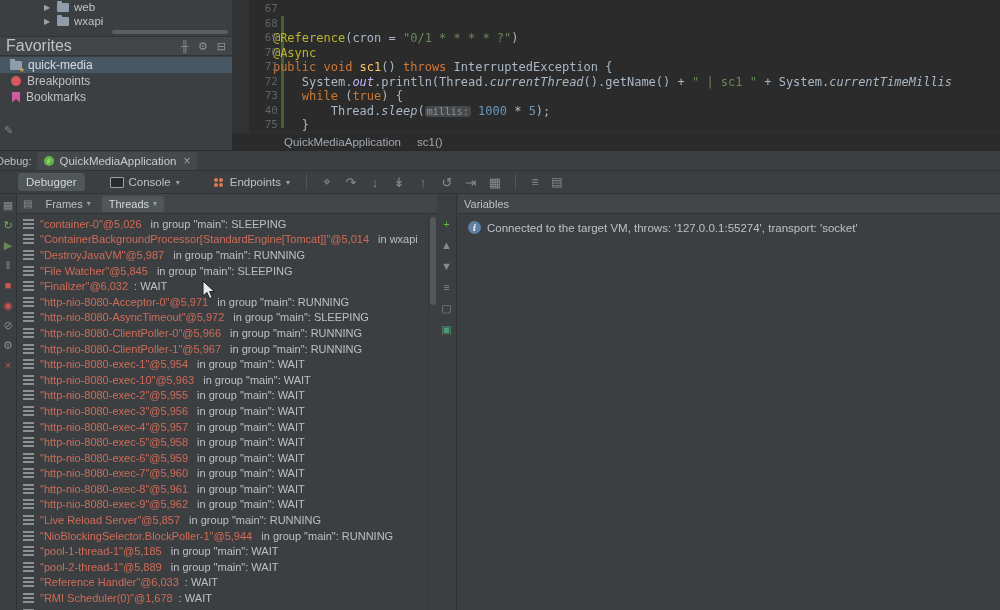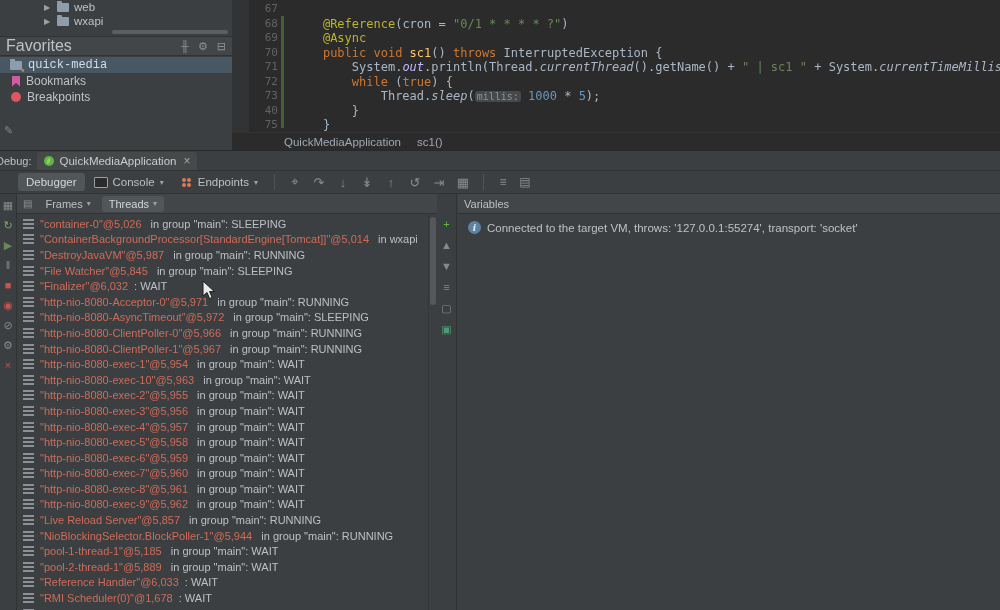--- a/index.html
+++ b/index.html
@@ -13,34 +13,34 @@
   .tree-arrow{color:#9da0a3;font-size:8px;width:8px;}
   .icon-folder{width:12px;height:9px;background:#8f9cab;border-radius:1px;position:relative;flex:0 0 auto;}
   .icon-folder::before{content:"";position:absolute;top:-2px;left:0;width:5px;height:2px;background:#8f9cab;border-radius:1px 1px 0 0;}
   #tree-hscroll{position:absolute;left:112px;top:30px;width:116px;height:4px;background:#5c5f61;border-radius:2px;}
   #fav-header{position:absolute;left:0;top:36px;width:232px;height:20px;background:#434648;border-top:1px solid #323232;border-bottom:1px solid #323232;display:flex;align-items:center;padding:0 6px;box-sizing:border-box;}
   .fav-title{color:#bec2c6;font-size:16px;flex:1;}
   #fav-icons{display:flex;gap:9px;}
   #fav-icons .glyph{color:#8d9194;font-size:11px;cursor:default;}
   #fav-list{position:absolute;left:0;top:57px;width:232px;}
   .fav-row{display:flex;align-items:center;height:16px;gap:6px;padding-left:10px;color:#bec2c6;font-size:12px;}
-  .fav-row.selected{background:#485764;color:#d8dde1;font-family:Liberation Mono, monospace;}
+  .fav-row.selected{background:#485764;color:#d8dde1;}
   .icon-favlist{position:relative;width:12px;height:9px;background:#8f9cab;border-radius:1px;flex:0 0 auto;}
   .icon-favlist::before{content:"";position:absolute;top:-2px;left:0;width:5px;height:2px;background:#8f9cab;}
   .icon-favlist::after{content:"★";position:absolute;right:-3px;bottom:-4px;font-size:7px;color:#d9a343;}
   .icon-bookmark{width:8px;height:11px;background:#cf5c9c;clip-path:polygon(0 0,100% 0,100% 100%,50% 68%,0 100%);flex:0 0 auto;margin-left:2px;}
   .icon-breakpoint{width:10px;height:10px;border-radius:50%;background:#db5860;flex:0 0 auto;margin-left:1px;}
   #pencil{position:absolute;left:4px;top:124px;color:#808386;font-size:11px;}
 
   
   #editor{position:absolute;left:232px;top:0;width:768px;height:132px;background:#2b2b2b;overflow:hidden;}
   #gutter-strip{position:absolute;left:0;top:0;width:17px;height:132px;background:#313335;}
   #vcs-bar{position:absolute;left:49px;top:16px;width:3px;height:112px;background:#45622f;}
   #ed-lines{position:absolute;left:0;top:2px;width:768px;font-family:"DejaVu Sans Mono",monospace;font-size:12px;line-height:14.5px;}
-  .ed-row{display:flex;height:14.5px;white-space:pre;}
+  .ed-row{display:flex;height:14.5px;white-space:pre;flex-direction:column;}
   .lnum{width:29px;margin-left:17px;text-align:right;padding-right:4px;color:#606366;font-size:11px;flex:0 0 auto;}
   .lcode{padding-left:12px;white-space:pre;}
   .sg-plain{color:#a9b7c6;}
   .sg-annotation{color:#bbb529;}
   .sg-keyword{color:#cc7832;}
   .sg-string{color:#6a8759;}
   .sg-number{color:#6897bb;}
   .sg-method{color:#ffc66d;}
   .sg-field{color:#c4b5fd;font-style:italic;}
   .sg-static{color:#a9b7c6;font-style:italic;}
@@ -51,21 +51,21 @@
   
   #debug{position:absolute;left:0;top:150px;width:1000px;height:460px;background:#3c3f41;border-top:1px solid #282828;}
   #dbg-header{position:absolute;left:0;top:0;width:1000px;height:19px;display:flex;align-items:center;border-bottom:1px solid #323232;}
   #dbg-label{color:#bcc0c4;font-size:11px;margin-left:-4px;padding-right:6px;}
   #session-tab{display:inline-flex;align-items:center;gap:5px;height:18px;padding:0 7px;background:#45494a;border-radius:3px 3px 0 0;color:#c8ccd0;font-size:11.5px;}
   .icon-spring{width:10px;height:10px;border-radius:50%;background:#62b543;position:relative;flex:0 0 auto;}
   .icon-spring::after{content:"";position:absolute;left:3px;top:2px;width:3px;height:6px;border-radius:50%;background:#8ed06e;transform:rotate(25deg);}
   .tab-close{color:#9fa3a6;font-size:12px;margin-left:2px;cursor:default;}
 
   #dbg-toolbar{position:absolute;left:0;top:20px;width:1000px;height:23px;display:flex;align-items:center;border-bottom:1px solid #323232;padding-left:18px;box-sizing:border-box;}
-  #view-tabs{display:flex;gap:1px;align-items:center;}
+  #view-tabs{display:flex;gap:17px;align-items:center;}
   .vtab{display:inline-flex;align-items:center;gap:5px;padding:3px 8px;border-radius:3px;color:#bcc0c4;font-size:11.5px;}
   .vtab.sel{background:#515658;color:#d3d7da;}
   .vtab .arrow{color:#9aa0a5;font-size:8px;}
   .icon-console{width:12px;height:9px;border:1px solid #9aa0a5;border-radius:1px;background:#2b2b2b;flex:0 0 auto;}
   .icon-endpoints{width:4px;height:4px;background:#e07a50;border-radius:50%;box-shadow:5px 0 0 #e07a50,0 5px 0 #e07a50,5px 5px 0 #e07a50;margin:1px 7px 5px 1px;flex:0 0 auto;}
   .vsep{width:1px;height:16px;background:#515356;margin:0 8px;}
   #step-icons,#right-icons{display:flex;align-items:center;}
   .step-glyph{width:24px;text-align:center;color:#888c8f;font-size:13px;cursor:default;}
   .right-glyph{width:22px;text-align:center;color:#888c8f;font-size:12px;cursor:default;}
 
@@ -124,26 +124,26 @@
           <span class="glyph">⚙</span>
           <span class="glyph">⊟</span>
         </span>
     </div>
     <div id="fav-list">
         <div class="fav-row selected">
           <span class="icon-favlist"></span>
           <span>quick-media</span>
         </div>
         <div class="fav-row">
+          <span class="icon-breakpoint"></span>
+          <span>Breakpoints</span>
+        </div>
+        <div class="fav-row">
           <span class="icon-bookmark"></span>
           <span>Bookmarks</span>
-        </div>
-        <div class="fav-row">
-          <span class="icon-breakpoint"></span>
-          <span>Breakpoints</span>
         </div>
       </div>
     <span id="pencil">✎</span>
   </div>
 
   <div id="editor">
     <div id="gutter-strip"></div>
     <div id="vcs-bar"></div>
     <div id="ed-lines">
         <div class="ed-row"><span class="lnum">67</span><span class="lcode"></span></div>

